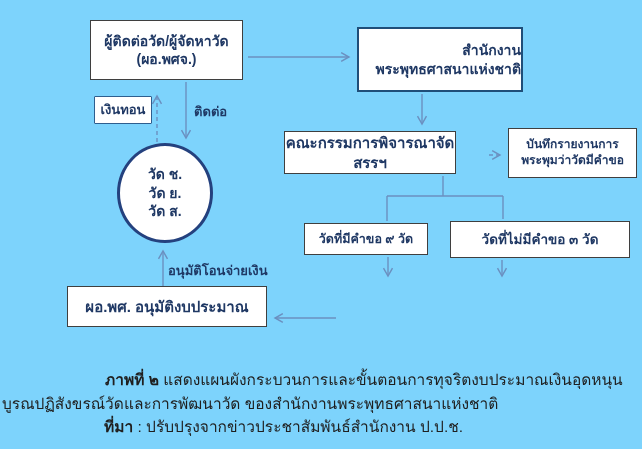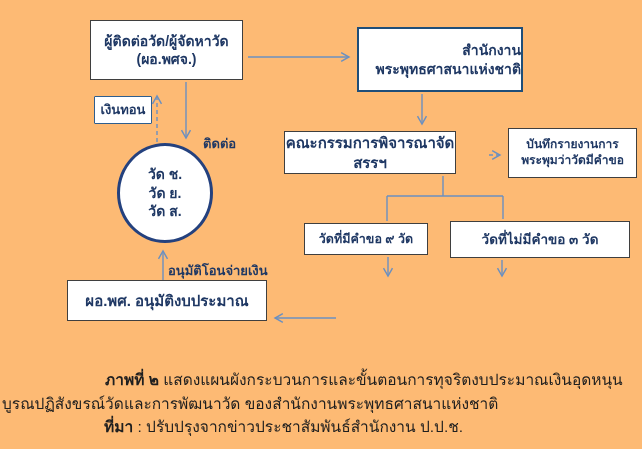--- a/index.html
+++ b/index.html
@@ -1,17 +1,17 @@
 <!DOCTYPE html>
 <html><head>
 <meta charset="utf-8">
 <style>
   html,body{margin:0;padding:0;background:#ffffff;}
   .stage{
-    position:relative;width:642px;height:449px;background:#fdba74;overflow:hidden;
+    position:relative;width:642px;height:449px;background:#7dd3fc;overflow:hidden;
     font-family:"Liberation Sans","DejaVu Sans",sans-serif;
   }
   svg.connectors{position:absolute;left:0;top:0;z-index:1;}
   .node{
     position:absolute;z-index:2;box-sizing:border-box;background:#ffffff;
     display:flex;flex-direction:column;align-items:center;justify-content:center;
     color:#1f3864;font-weight:bold;text-align:center;line-height:1.3;
   }
   .plain-border{border:1.5px solid #3f3f3f;}
   .office{border:2.5px solid #1f4e79;}
@@ -81,25 +81,25 @@
 
   <div class="node plain-border" style="left:304px;top:223px;width:124px;height:32px;font-size:12.5px;">
     <span>วัดที่มีคำขอ ๙ วัด</span>
   </div>
 
   <div class="node plain-border" style="left:450px;top:221px;width:180px;height:37px;font-size:13.5px;">
     <span>วัดที่ไม่มีคำขอ ๓ วัด</span>
   </div>
 
 
-  <div class="node plain-border" style="left:67px;top:280px;width:200px;height:41px;font-size:15px;">
+  <div class="node plain-border" style="left:67px;top:286px;width:200px;height:41px;font-size:15px;">
     <span>ผอ.พศ. อนุมัติงบประมาณ</span>
   </div>
 
-  <div class="edge-label" style="left:203px;top:101px;margin-top:32px;">ติดต่อ</div>
+  <div class="edge-label" style="left:194px;top:101px;">ติดต่อ</div>
   <div class="edge-label" style="left:168px;top:260px;">อนุมัติโอนจ่ายเงิน</div>
 
   <div class="caption-line" style="left:105px;top:367px;">
     <b>ภาพที่ ๒</b><span> แสดงแผนผังกระบวนการและขั้นตอนการทุจริตงบประมาณเงินอุดหนุน</span>
   </div>
   <div class="caption-line" style="left:2px;top:391px;">
     <span>บูรณปฏิสังขรณ์วัดและการพัฒนาวัด ของสำนักงานพระพุทธศาสนาแห่งชาติ</span>
   </div>
   <div class="caption-line" style="left:104px;top:414px;">
     <b>ที่มา</b><span> : ปรับปรุงจากข่าวประชาสัมพันธ์สำนักงาน ป.ป.ช.</span>

